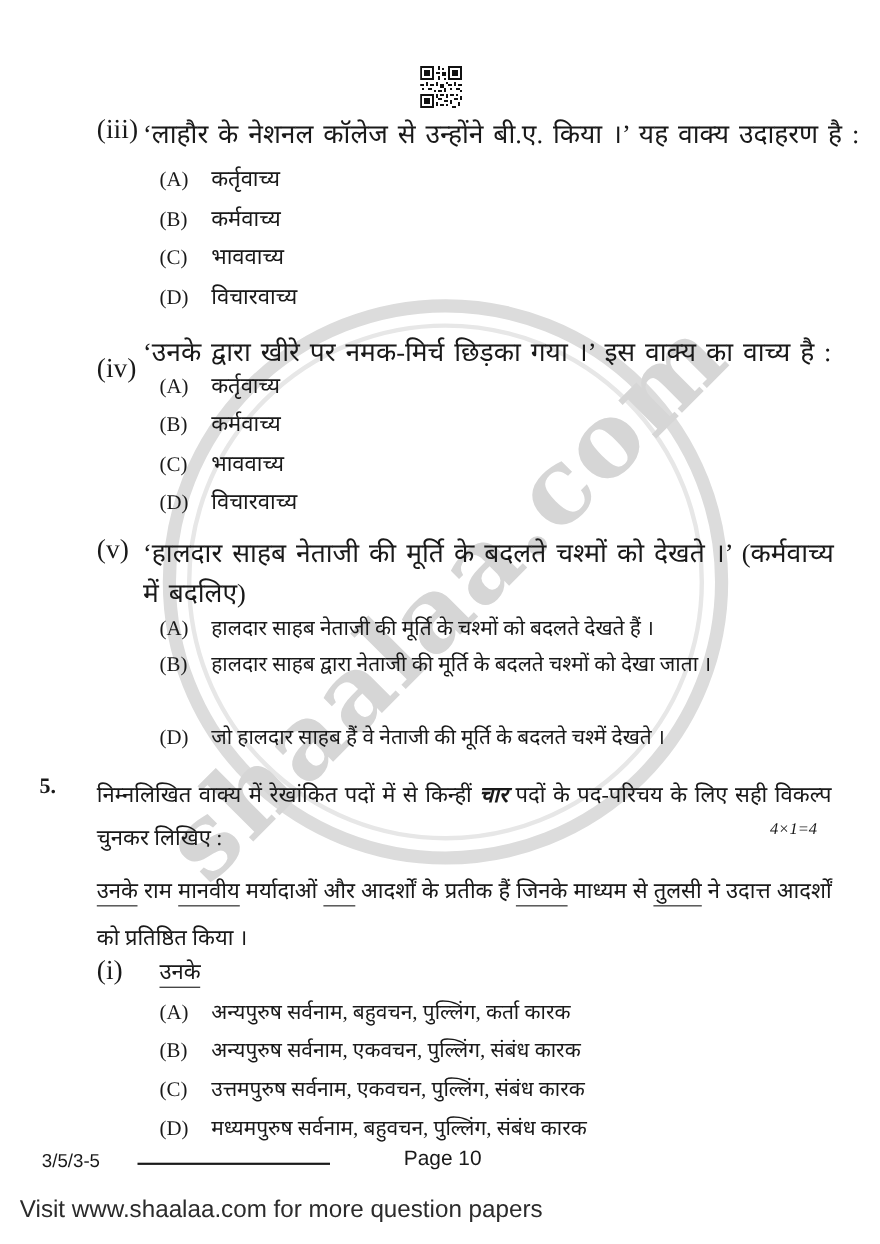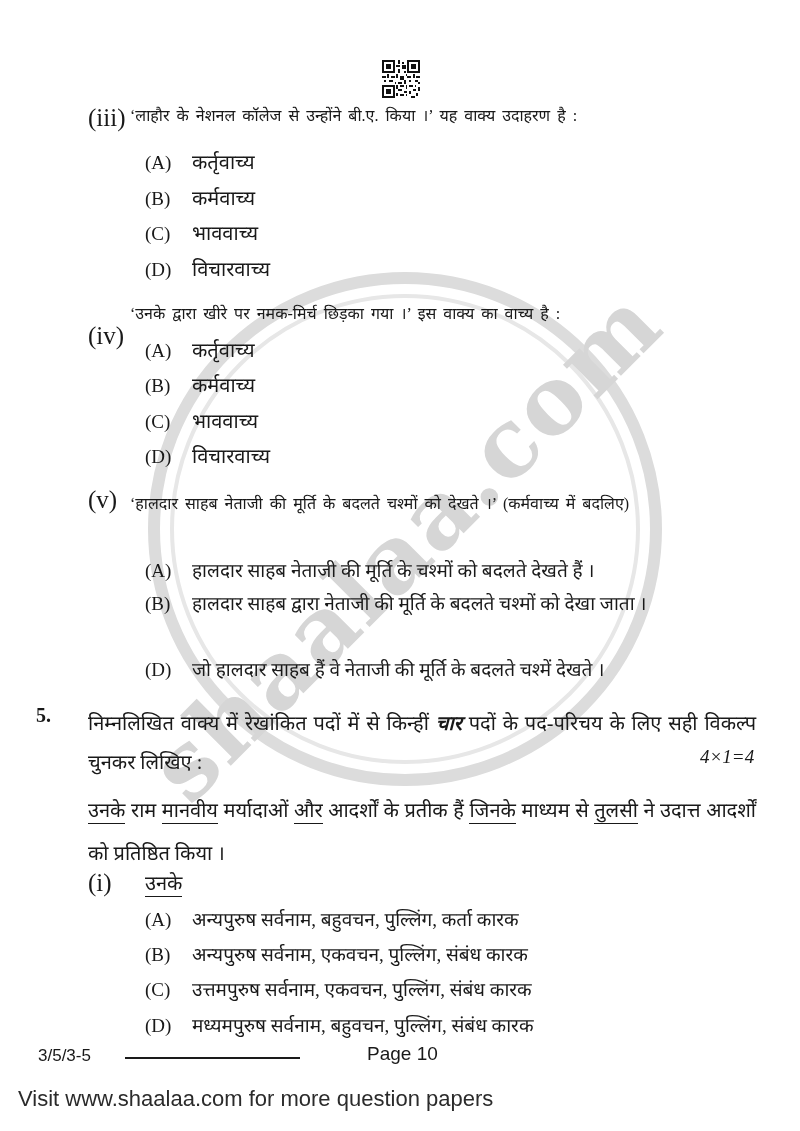--- a/index.html
+++ b/index.html
@@ -19,41 +19,41 @@
   }
   .wm-text{
     left:405px;top:545px;transform:translate(-50%,-50%) rotate(-45deg);
     font-size:94px;letter-spacing:2px;white-space:nowrap;
     font-family:"DejaVu Serif", serif;color:#d6d6d6;font-weight:bold;
   }
   
   .qr{left:382px;top:59px;width:38px;height:40px;}
   
   .lab{left:88px;font-size:25px;}
-  .qt{left:130px;font-size:16px;word-spacing:3px;}
+  .qt{left:130px;font-size:24px;word-spacing:3px;}
   .pj{text-align:justify;}
   .orow{left:145px;font-size:20px;white-space:nowrap;}
   .orow .L{display:inline-block;width:47px;font-size:19px;}
   .sm{font-size:19px;font-family:Liberation Serif, serif;}
   .u{border-bottom:1.6px solid #191919;padding-bottom:2px;}
   .bi{font-weight:bold;font-style:italic;}
   
   #q3t{top:104px;}
   #q3o0{top:148px}#q3o1{top:184px}#q3o2{top:219px}#q3o3{top:255px}
   
   #q4t{top:302px;}
   #q4o0{top:336px}#q4o1{top:371px}#q4o2{top:407px}#q4o3{top:442px}
   
   #q5vl{top:486px;}
   #q5vt{top:486px;width:628px;line-height:36px;font-family:Liberation Serif, serif;}
   #q5vo0{top:557px}#q5vo1{top:590px}#q5vo2{top:623px}#q5vo3{top:656px}
   
   #q5num{left:36px;top:704px;font-size:20px;font-weight:bold;}
   #q5intro{left:88px;top:704px;width:668px;line-height:39px;font-size:20px;}
-  #q5marks{left:700px;top:746px;font-size:19px;font-style:italic;white-space:nowrap;text-align:center;}
+  #q5marks{left:700px;top:746px;font-size:15px;font-style:italic;white-space:nowrap;text-align:center;}
   #q5sent{left:88px;top:789px;width:668px;line-height:43px;font-size:20px;}
   
   #sqil{top:869px;}
   #sqiw{left:145px;top:869px;font-size:20px;}
   #sqio0{top:906px}#sqio1{top:941px}#sqio2{top:976px}#sqio3{top:1012px}
   
   .sans{font-family:"Liberation Sans", sans-serif;}
   #fcode{left:38px;top:1046px;font-size:17px;}
   #fline{left:125px;top:1057px;width:175px;height:2px;background:#1a1a1a;}
   #fpage{left:367px;top:1043px;font-size:19px;text-align:center;}

